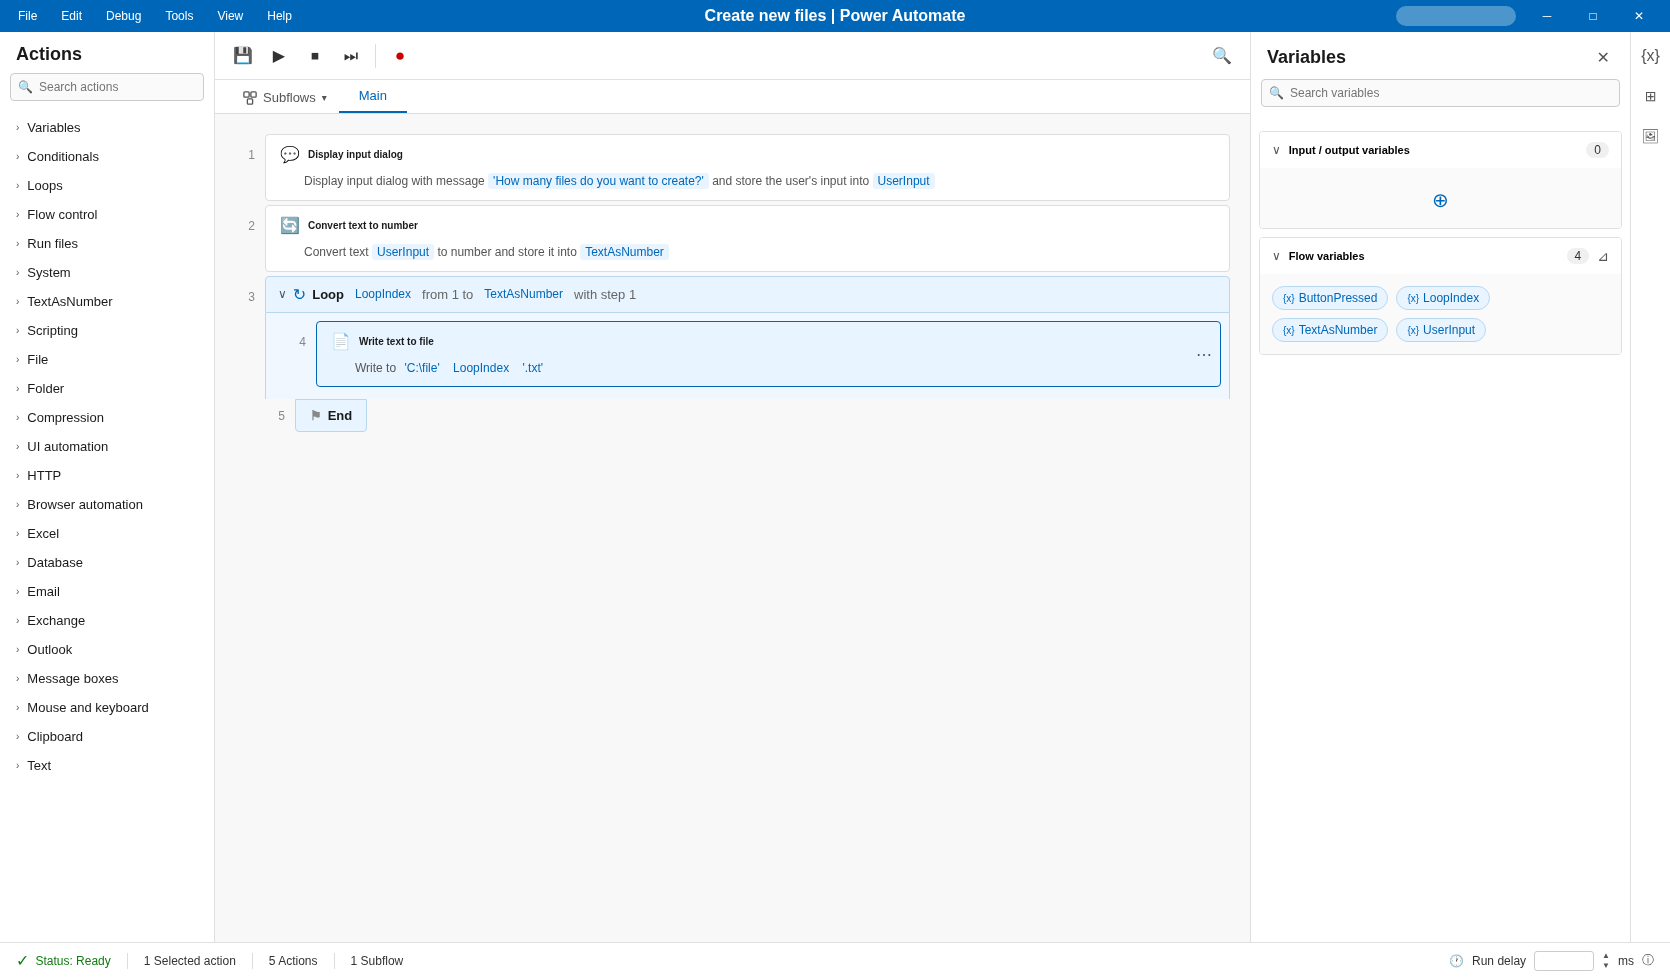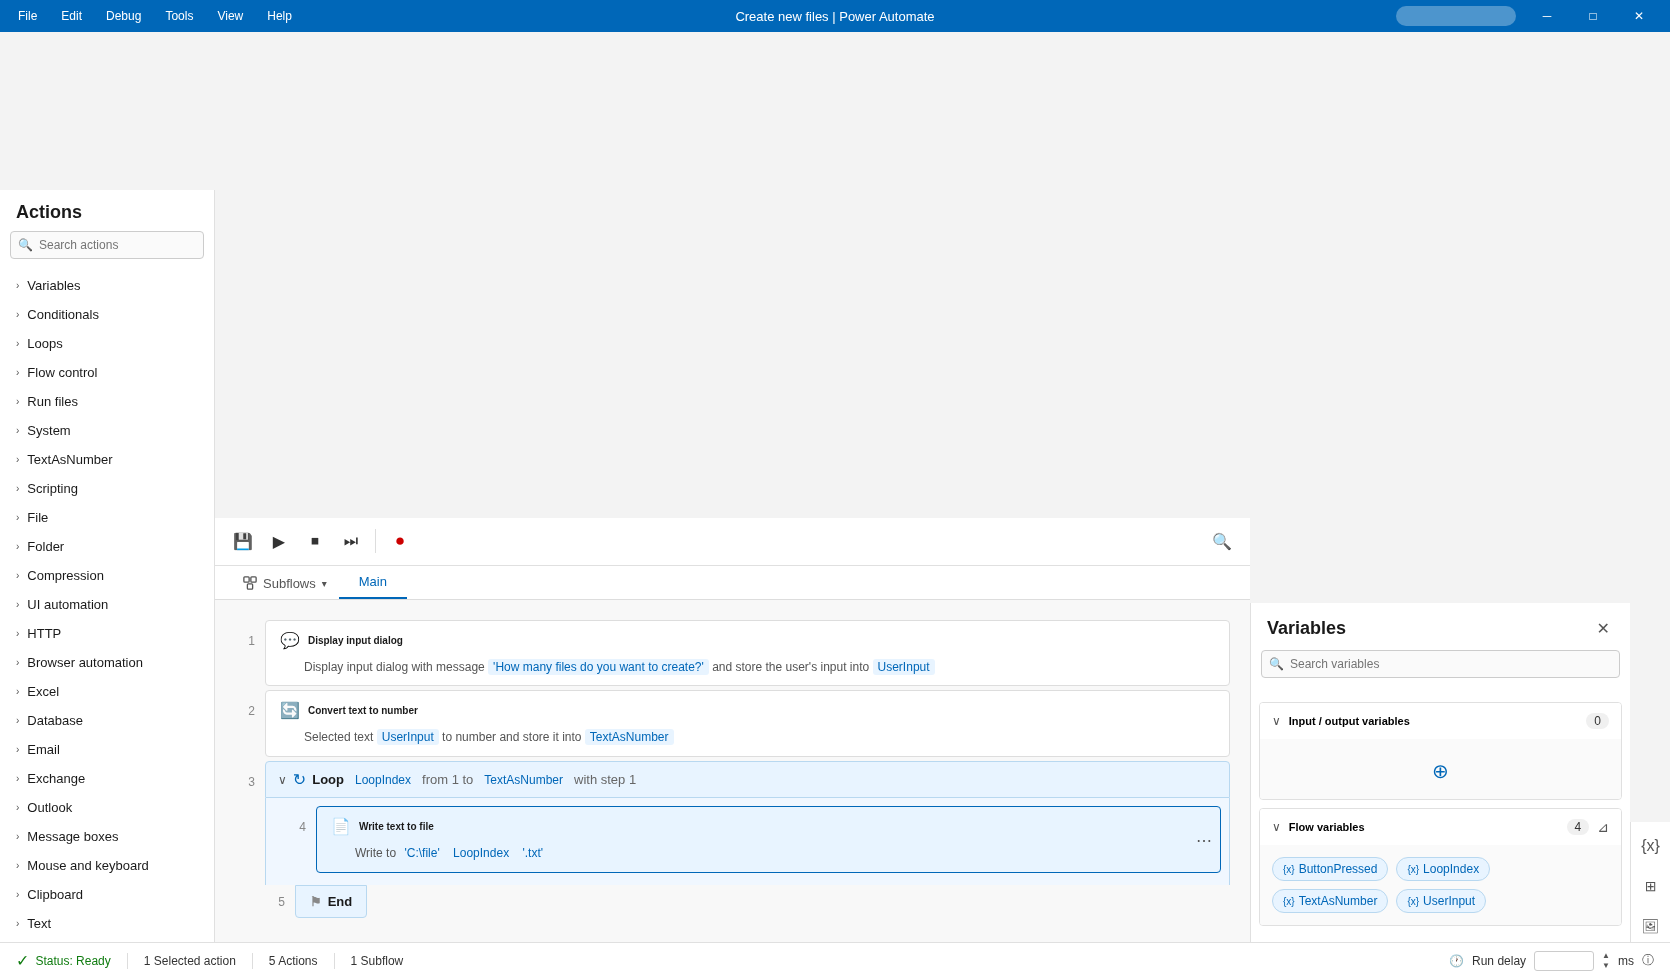--- a/index.html
+++ b/index.html
@@ -2,28 +2,28 @@
 <html><head>
   <meta charset="utf-8">
   <style>
     * { box-sizing: border-box; margin: 0; padding: 0; }
     body { font-family: 'Segoe UI', sans-serif; font-size: 13px; background: #f3f3f3; width: 1670px; height: 978px; overflow: hidden; display: flex; flex-direction: column; }
 
     
     .titlebar { background: #0067b8; color: white; height: 32px; display: flex; align-items: center; justify-content: space-between; padding: 0 8px; flex-shrink: 0; }
     .titlebar-menu { display: flex; gap: 4px; }
     .titlebar-menu span { padding: 4px 10px; font-size: 12px; cursor: pointer; border-radius: 3px; }
-    .titlebar-title { font-size: 13px; font-weight: 400; position: absolute; left: 50%; transform: translateX(-50%); }
+    .titlebar-title { font-size: 16px; font-weight: 700; position: absolute; left: 50%; transform: translateX(-50%); }
     .titlebar-controls { display: flex; gap: 0; }
     .titlebar-controls span { width: 46px; height: 32px; display: flex; align-items: center; justify-content: center; font-size: 12px; cursor: pointer; }
     .titlebar-right { display: flex; align-items: center; gap: 8px; }
     .titlebar-avatar { width: 120px; height: 20px; background: rgba(255,255,255,0.3); border-radius: 10px; }
 
     
-    .app-body { display: flex; flex: 1; overflow: hidden; align-items: flex-end; }
+    .app-body { display: flex; flex: 1; overflow: hidden; }
 
     
     .actions-panel { width: 215px; background: white; border-right: 1px solid #e0e0e0; display: flex; flex-direction: column; flex-shrink: 0; }
     .actions-header { padding: 12px 16px 8px; font-size: 18px; font-weight: 600; color: #1a1a1a; }
     .search-box { margin: 0 10px 8px; position: relative; }
     .search-box input { width: 100%; padding: 6px 8px 6px 28px; border: 1px solid #ccc; border-radius: 4px; font-size: 12px; outline: none; background: #fafafa; }
     .search-box .search-icon { position: absolute; left: 8px; top: 50%; transform: translateY(-50%); color: #666; font-size: 12px; }
     .actions-list { flex: 1; overflow-y: auto; padding: 4px 0; }
     .action-item { display: flex; align-items: center; padding: 7px 16px; cursor: pointer; color: #1a1a1a; font-size: 13px; }
     .action-item .chevron { margin-right: 8px; font-size: 10px; color: #555; }
@@ -283,21 +283,21 @@
       </div>
 
       <div class="flow-step">
         <div class="step-number">2</div>
         <div class="step-card">
           <div class="step-card-header">
             <span class="step-icon">🔄</span>
             <span class="step-title">Convert text to number</span>
           </div>
           <div class="step-desc">
-            <span>Selected text </span><span class="step-var">UserInput</span><span> to number and store it into </span><span class="step-var">TextAsNumber</span>
+            <span>Convert text </span><span class="step-var">UserInput</span><span> to number and store it into </span><span class="step-var">TextAsNumber</span>
           </div>
         </div>
       </div>
 
       <div class="flow-step">
         <div class="step-number">3</div>
         <div class="loop-block">
           <div class="loop-header">
             <span class="loop-collapse">∨</span>
             <span class="loop-icon">↻</span>

